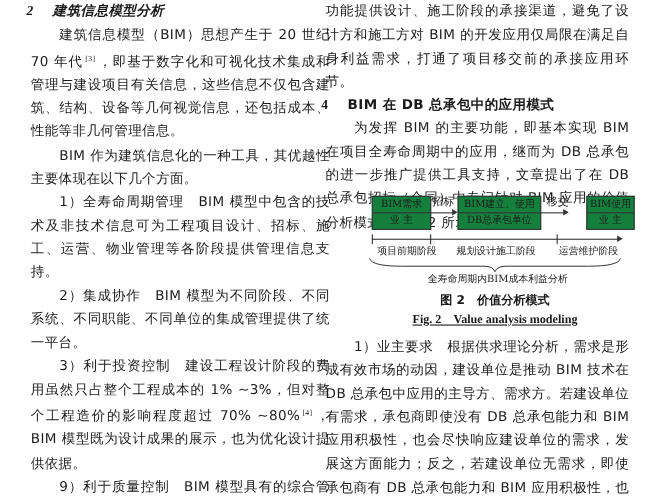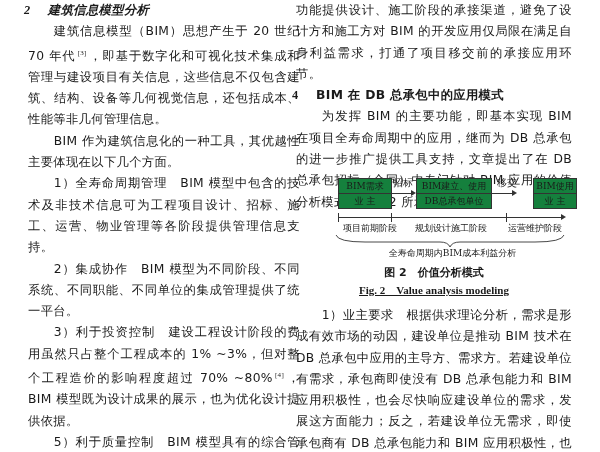--- a/index.html
+++ b/index.html
@@ -14,37 +14,37 @@
     .h .num { display:inline-block; width:24px; font-family:"Liberation Serif", serif; font-weight:bold; }
     .sup { font-size:7px; vertical-align:5px; margin:0 2px; font-family:"Liberation Serif", serif; }
     .fig { position:absolute; left:325px; top:172px; width:255px; height:90px; font-size:9px;
       font-family:"DejaVu Serif", serif; }
     .box { position:absolute; border:1px solid #333; background:#15803d; }
     .box .cell { height:14px; line-height:14px; text-align:center; font-size:9px; }
     .box .cell.top { border-bottom:1px solid #333; }
     .arrowlbl { position:absolute; font-size:10px; }
     .line { position:absolute; background:#333; }
     .phase { position:absolute; font-size:9px; }
-    .caption { position:absolute; left:284px; width:300px; text-align:center; }
+    .caption { position:absolute; left:300px; width:300px; text-align:center; }
     .caption.cn { top:265px; font-size:11px; font-weight:bold; }
     .caption.en { top:283px; font-size:11px; font-weight:bold; font-family:"Liberation Serif", serif;text-decoration:underline; }
   </style>
 </head>
 <body>
 
 <div class="col left">
   <div class="h" style="margin-left:-4px;font-style:italic;">
     <span class="num">2</span><span>建筑信息模型分析</span>
   </div>
   <p class="p indent"><span>建筑信息模型（BIM）思想产生于 20 世纪 70 年代</span><span class="sup">[3]</span><span>，即基于数字化和可视化技术集成和管理与建设项目有关信息，这些信息不仅包含建筑、结构、设备等几何视觉信息，还包括成本、性能等非几何管理信息。</span></p>
   <p class="p indent">BIM 作为建筑信息化的一种工具，其优越性主要体现在以下几个方面。</p>
   <p class="p indent"><span>1）全寿命周期管理</span>　<span>BIM 模型中包含的技术及非技术信息可为工程项目设计、招标、施工、运营、物业管理等各阶段提供管理信息支持。</span></p>
   <p class="p indent"><span>2）集成协作</span>　<span>BIM 模型为不同阶段、不同系统、不同职能、不同单位的集成管理提供了统一平台。</span></p>
   <p class="p indent"><span>3）利于投资控制</span>　<span>建设工程设计阶段的费用虽然只占整个工程成本的 1% ~3%，但对整个工程造价的影响程度超过 70% ~80%</span><span class="sup">[4]</span><span>，BIM 模型既为设计成果的展示，也为优化设计提供依据。</span></p>
-  <p class="p indent"><span>5）利于质量控制</span>　<span>BIM 模型具有的综合管线碰撞分析等技术为提前分析设计的可建造性提供了工具。</span></p>
+  <p class="p indent"><span>9）利于质量控制</span>　<span>BIM 模型具有的综合管线碰撞分析等技术为提前分析设计的可建造性提供了工具。</span></p>
 
 </div>
 
 <div class="col right">
   <p class="p">功能提供设计、施工阶段的承接渠道，避免了设计方和施工方对 BIM 的开发应用仅局限在满足自身利益需求，打通了项目移交前的承接应用环节。</p>
   <div class="h" style="margin-left:-4px;">
     <span class="num">4</span><span>BIM 在 DB 总承包中的应用模式</span>
   </div>
   <p class="p indent">为发挥 BIM 的主要功能，即基本实现 BIM 在项目全寿命周期中的应用，继而为 DB 总承包的进一步推广提供工具支持，文章提出了在 DB 总承包招标（合同）中专门针对 BIM 应用的价值分析模式，如图 2 所示。</p>
 </div>

